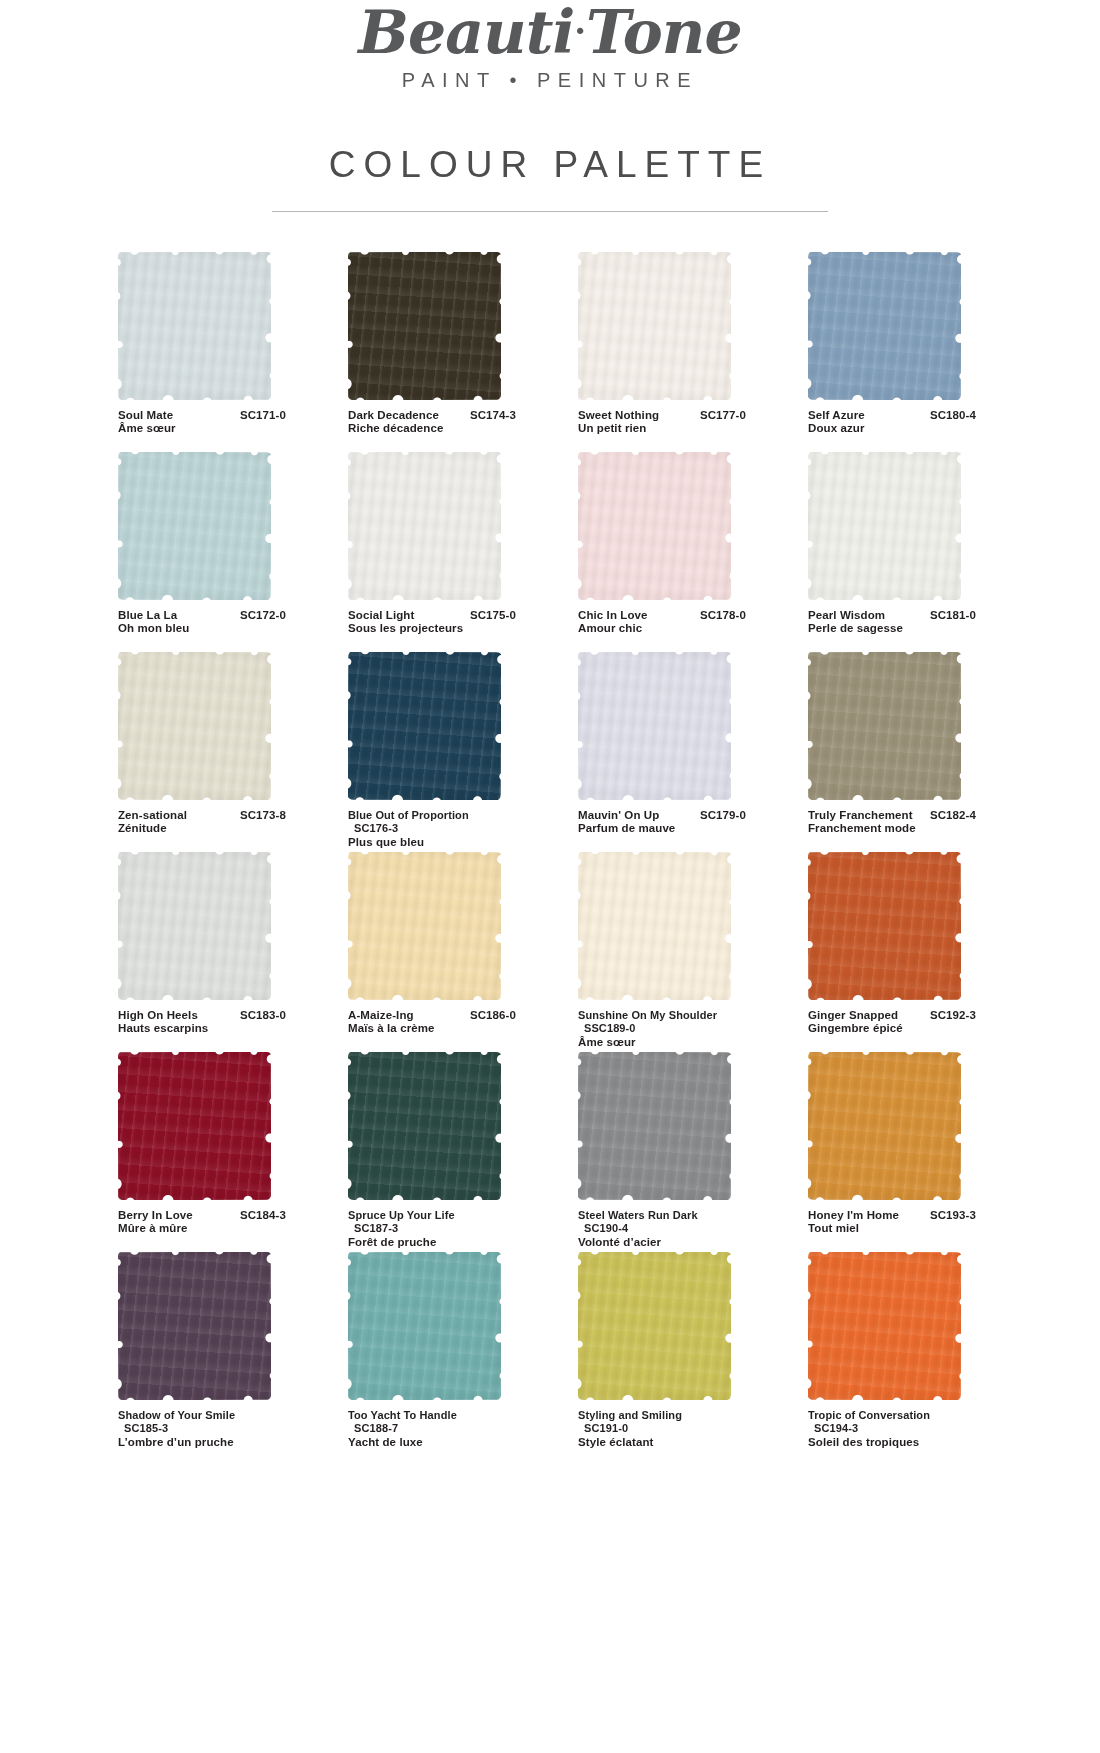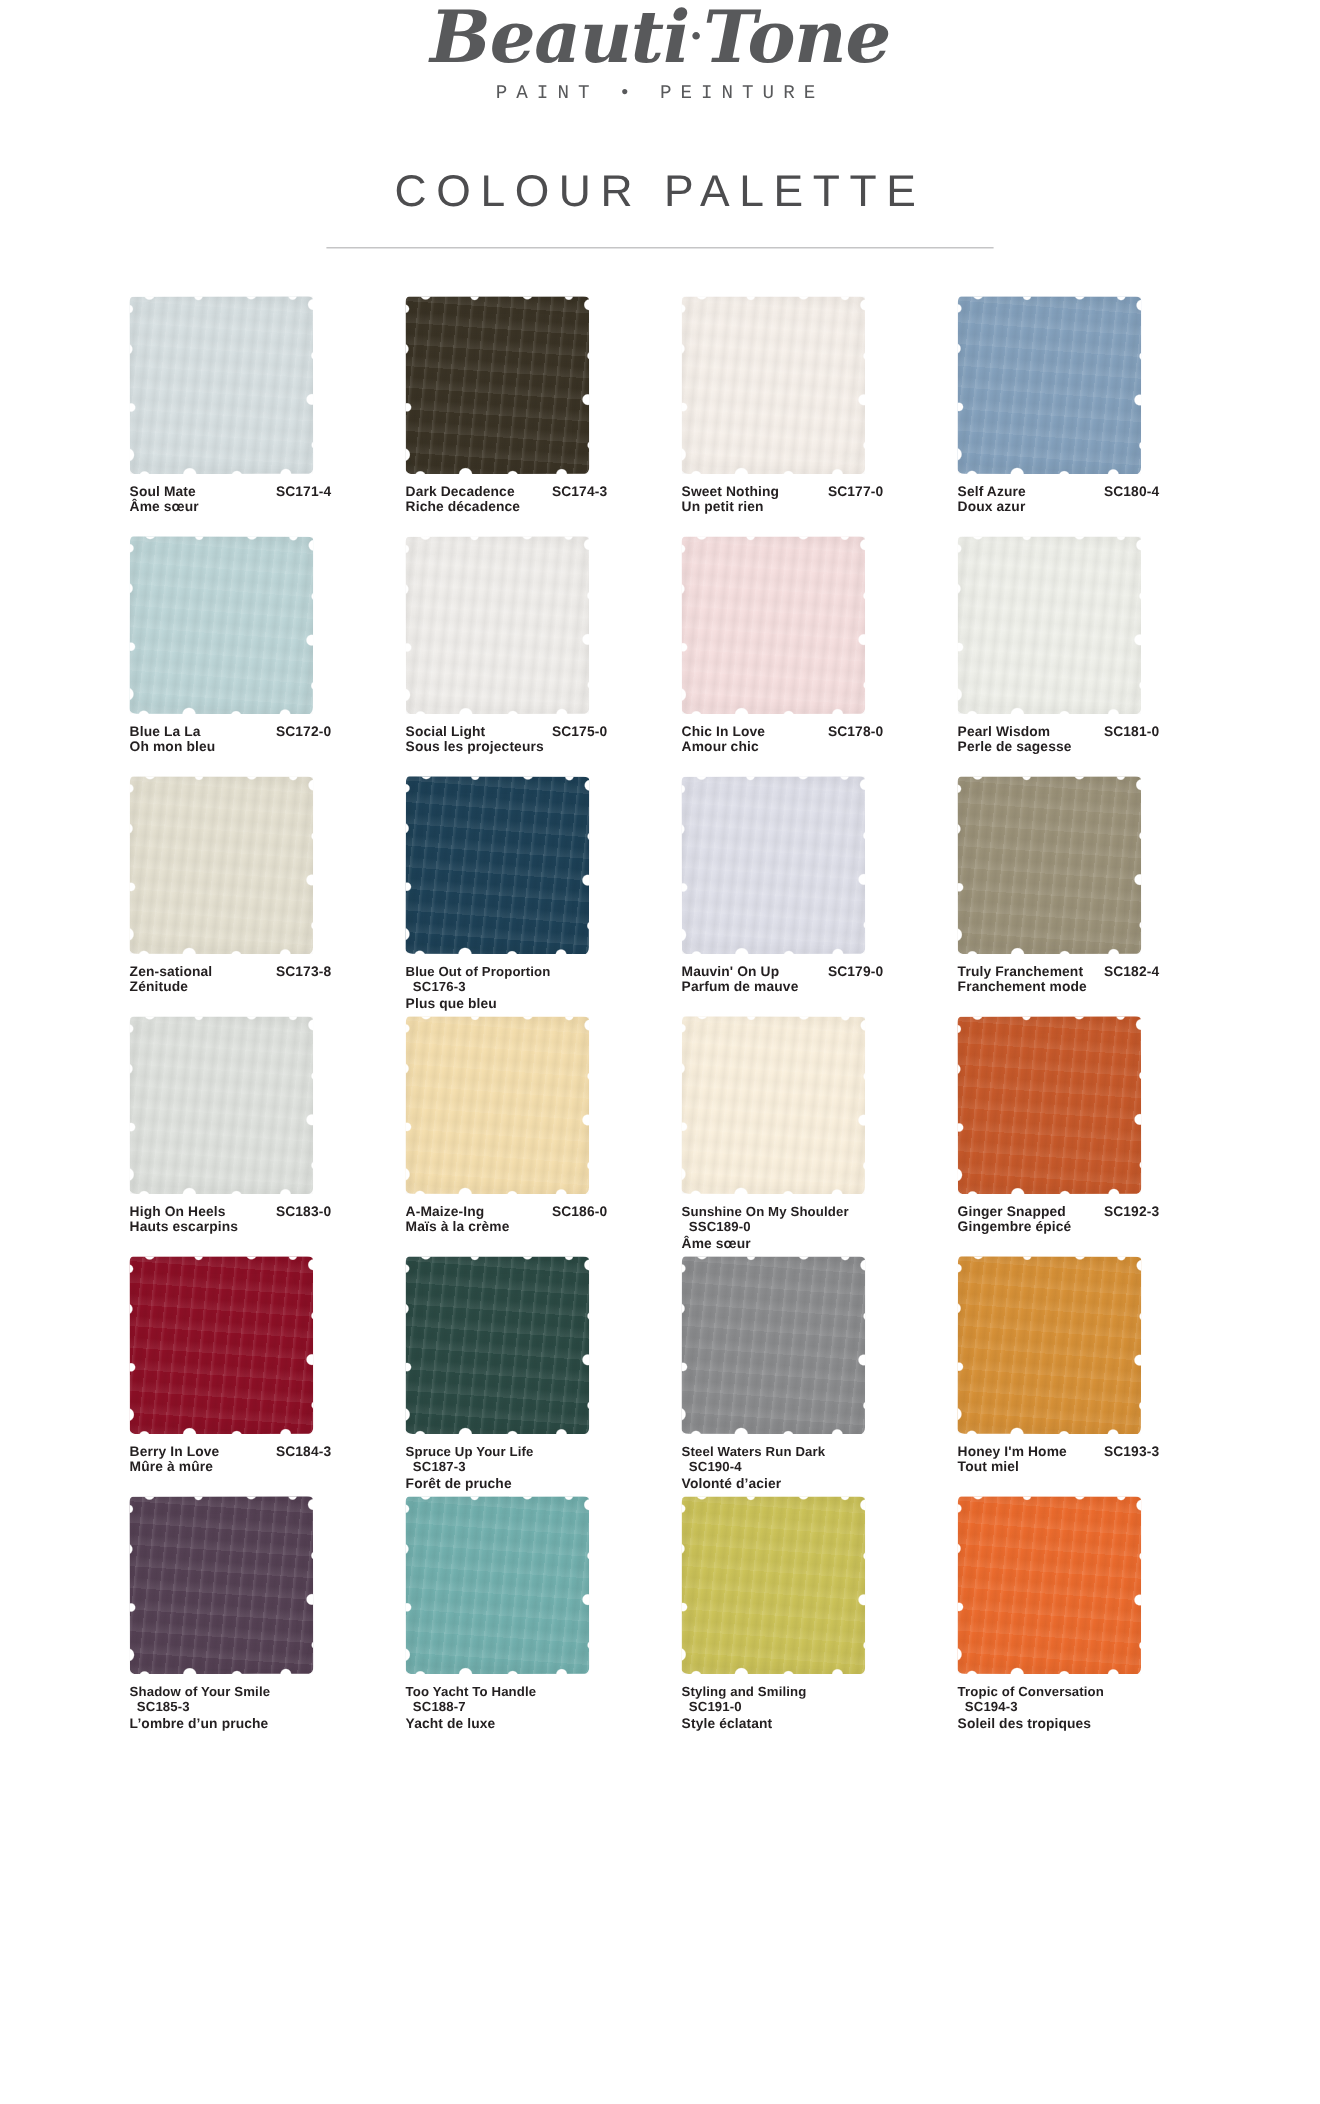--- a/index.html
+++ b/index.html
@@ -35,22 +35,22 @@
     letter-spacing: -1px;
     white-space: nowrap;
   }
   .logo-script .dot {
     font-style: normal;
     font-size: 34px;
     vertical-align: 10px;
     letter-spacing: 0;
   }
   .logo-sub {
-    font-family: Liberation Mono, monospace;
-    font-size: 16px;
+    font-family: Liberation Sans, sans-serif;
+    font-size: 20px;
     letter-spacing: 7.5px;
     color: #58595b;
     margin-top: 6px;
     white-space: nowrap;
   }
 
   
   .page-title {
     text-align: center;
     margin-top: 52px;
@@ -72,20 +72,21 @@
     margin: 40px 0 0 0;
     padding: 0 96px 0 108px;
     display: grid;
     grid-template-columns: repeat(4, 1fr);
     grid-auto-rows: 200px;
     column-gap: 24px;
     row-gap: 0px;
   }
   .swatch-cell {
     position: relative;
+    margin-left: 10px;
   }
   .swatch-chip {
     position: relative;
     width: 153px;
     height: 148px;
     overflow: hidden;
   }
   .swatch-paint {
     position: absolute;
     inset: 0;
@@ -180,21 +181,21 @@
 <div class="title-rule"></div>
 
 <div class="palette-grid" id="palette-grid">
     <div class="swatch-cell">
       <div class="swatch-chip">
         <div class="swatch-paint" style="background: rgb(215, 224, 226); transform: rotate(-0.24deg);"></div>
       </div>
       <div class="swatch-meta">
         <div class="swatch-line1">
           <span class="swatch-name-en">Soul Mate</span>
-          <span class="swatch-code">SC171-4</span>
+          <span class="swatch-code">SC171-0</span>
         </div>
         <div class="swatch-name-fr">Âme sœur</div>
       </div>
     </div>
     <div class="swatch-cell">
       <div class="swatch-chip">
         <div class="swatch-paint" style="background: rgb(58, 51, 37); transform: rotate(-0.12deg);"></div>
       </div>
       <div class="swatch-meta">
         <div class="swatch-line1">

